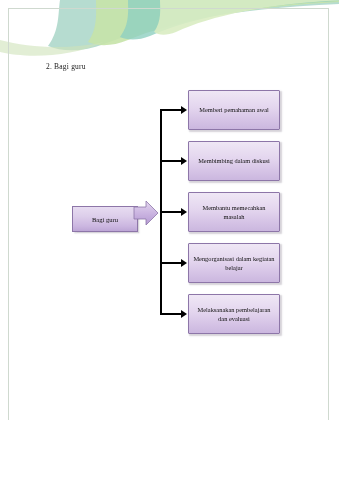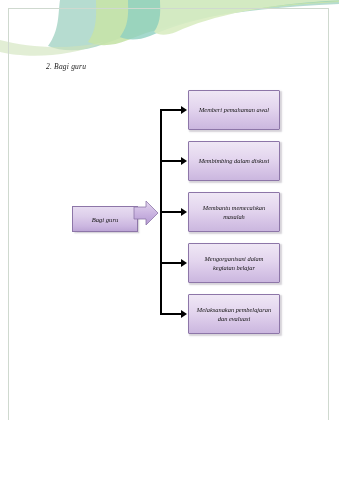--- a/index.html
+++ b/index.html
@@ -14,21 +14,20 @@
     position: relative;
     overflow: hidden;
   }
   #page {
     position: absolute;
     left: 0; top: 0;
     width: 339px;
     height: 420px;
     background: #ffffff;
     overflow: hidden;
-    font-style: italic;
   }
   
   .top-deco {
     position: absolute;
     left: 0; top: 0;
     width: 339px;
     height: 60px;
     overflow: hidden;
     pointer-events: none;
   }

